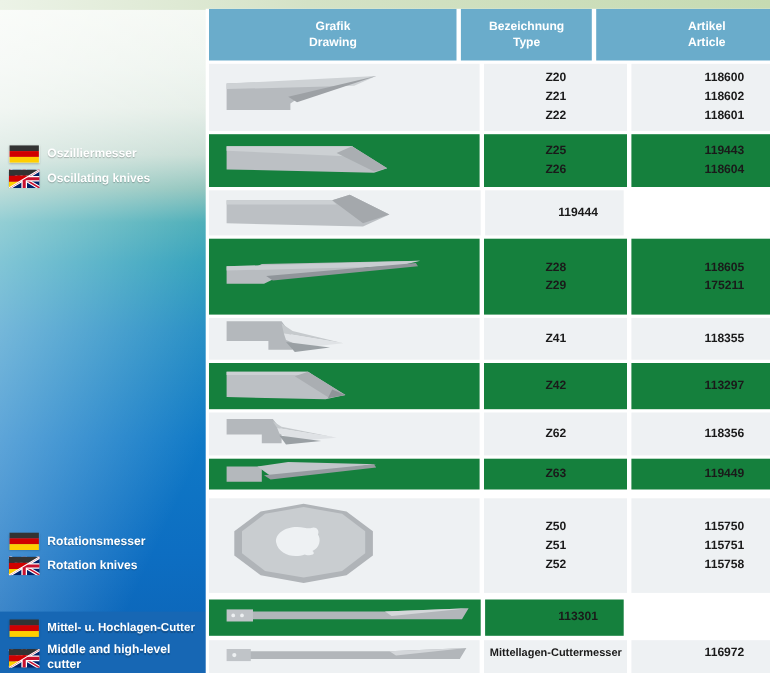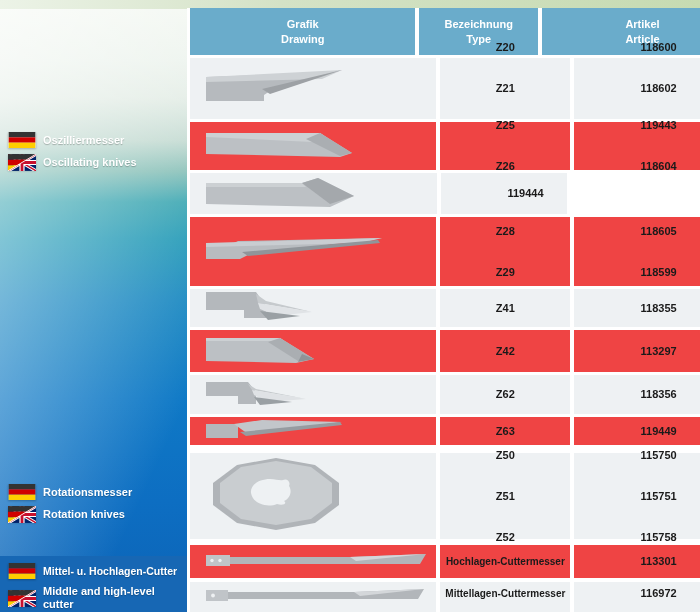--- a/index.html
+++ b/index.html
@@ -34,31 +34,31 @@
   }
   .thead{display:flex;height:47px;}
   .thead .hcell{
     background:#6aaccb;color:#fff;font-weight:bold;font-size:11px;line-height:15px;
     display:flex;flex-direction:column;justify-content:center;align-items:center;text-align:center;
   }
   .col-g{width:247px;}
   .col-t{width:130px;margin-left:4px;}
   .col-a{width:126px;margin-left:4px;padding-left:43px;}
   .row{display:flex;}
-  .row .cell{box-sizing:border-box;gap:24px;}
+  .row .cell{box-sizing:border-box;}
   .row .graphic{display:flex;align-items:center;padding-left:14px;}
   .row .types,.row .articles{
     display:flex;flex-direction:column;justify-content:center;align-items:center;
   }
   .row .line{
     font-size:11px;font-weight:bold;color:#1a1a1a;line-height:17px;white-space:nowrap;
   }
   .row .line.small{font-size:10px;}
   .shade-light .cell{background:#eef1f3;}
-  .shade-dark .cell{background:#ef4444;}
+  .shade-dark .cell{background:#15803d;}
   .row.valign-top .graphic{align-items:flex-start;padding-top:5px;}
   .row.valign-top .types,.row.valign-top .articles{justify-content:flex-start;padding-top:3px;}
 
   
   .side-group{position:absolute;left:8px;}
   .side-item{display:flex;align-items:center;margin-bottom:6px;}
   .side-item .flag{flex:0 0 auto;width:28px;height:16px;margin-right:7px;box-shadow:0 1px 2px rgba(0,0,0,.25);}
   .side-item .lbl{
     color:#fff;font-weight:bold;font-size:11px;line-height:13px;
     text-shadow:0 1px 1px rgba(0,0,0,.25);white-space:nowrap;
@@ -239,21 +239,21 @@
               <polygon points="2,8 178,3 158,8 2,12" fill="#c9cdd1"></polygon>
               <polygon points="38,17 174,5 176,8 44,21" fill="#90959a"></polygon>
             </svg></span>
         </div>
     <div class="cell types col-t">
           <div class="line">Z28</div>
           <div class="line">Z29</div>
         </div>
     <div class="cell articles col-a">
           <div class="line">118605</div>
-          <div class="line">118599</div>
+          <div class="line">175211</div>
         </div>
   </div>
       <div class="row shade-light" style="height: 38px; margin-top: 3px;">
     <div class="cell graphic col-g">
           <span><svg width="118" height="36" viewBox="0 0 118 36">
               <polygon points="2,4 52,4 62,18 62,30 40,30 40,22 2,22" fill="#b4b8bc"></polygon>
               <polygon points="52,6 62,13 108,24 54,15" fill="#c6cacd"></polygon>
               <polygon points="54,15 108,24 72,28 56,21" fill="#e0e3e6"></polygon>
               <polygon points="56,23 96,28 64,32" fill="#9aa0a4"></polygon>
             </svg></span>
@@ -334,23 +334,20 @@
       <div class="row shade-dark" style="height: 33px; margin-top: 6px;">
     <div class="cell graphic col-g">
           <span><svg width="225" height="16" viewBox="0 0 225 16">
               <polygon points="24,5 146,5 222,2 216,12 24,12" fill="#b2b6ba"></polygon>
               <polygon points="146,5 222,2 152,9" fill="#d4d7da"></polygon>
               <rect x="2" y="3" width="24" height="11" fill="#c0c4c8"></rect>
               <circle cx="8" cy="8.5" r="1.7" fill="#edf0f2"></circle>
               <circle cx="16" cy="8.5" r="1.7" fill="#edf0f2"></circle>
             </svg></span>
         </div>
-    <div class="cell types col-t">
-          <div class="line small">Hochlagen-Cuttermesser</div>
-        </div>
     <div class="cell articles col-a">
           <div class="line">113301</div>
         </div>
   </div>
       <div class="row shade-light valign-top" style="height: 46px; margin-top: 4px;">
     <div class="cell graphic col-g">
           <span><svg width="225" height="16" viewBox="0 0 225 16">
               <polygon points="20,5 150,5 220,2 214,12 20,12" fill="#b2b6ba"></polygon>
               <polygon points="150,5 220,2 156,9" fill="#d4d7da"></polygon>
               <rect x="2" y="3" width="22" height="11" fill="#c0c4c8"></rect>

